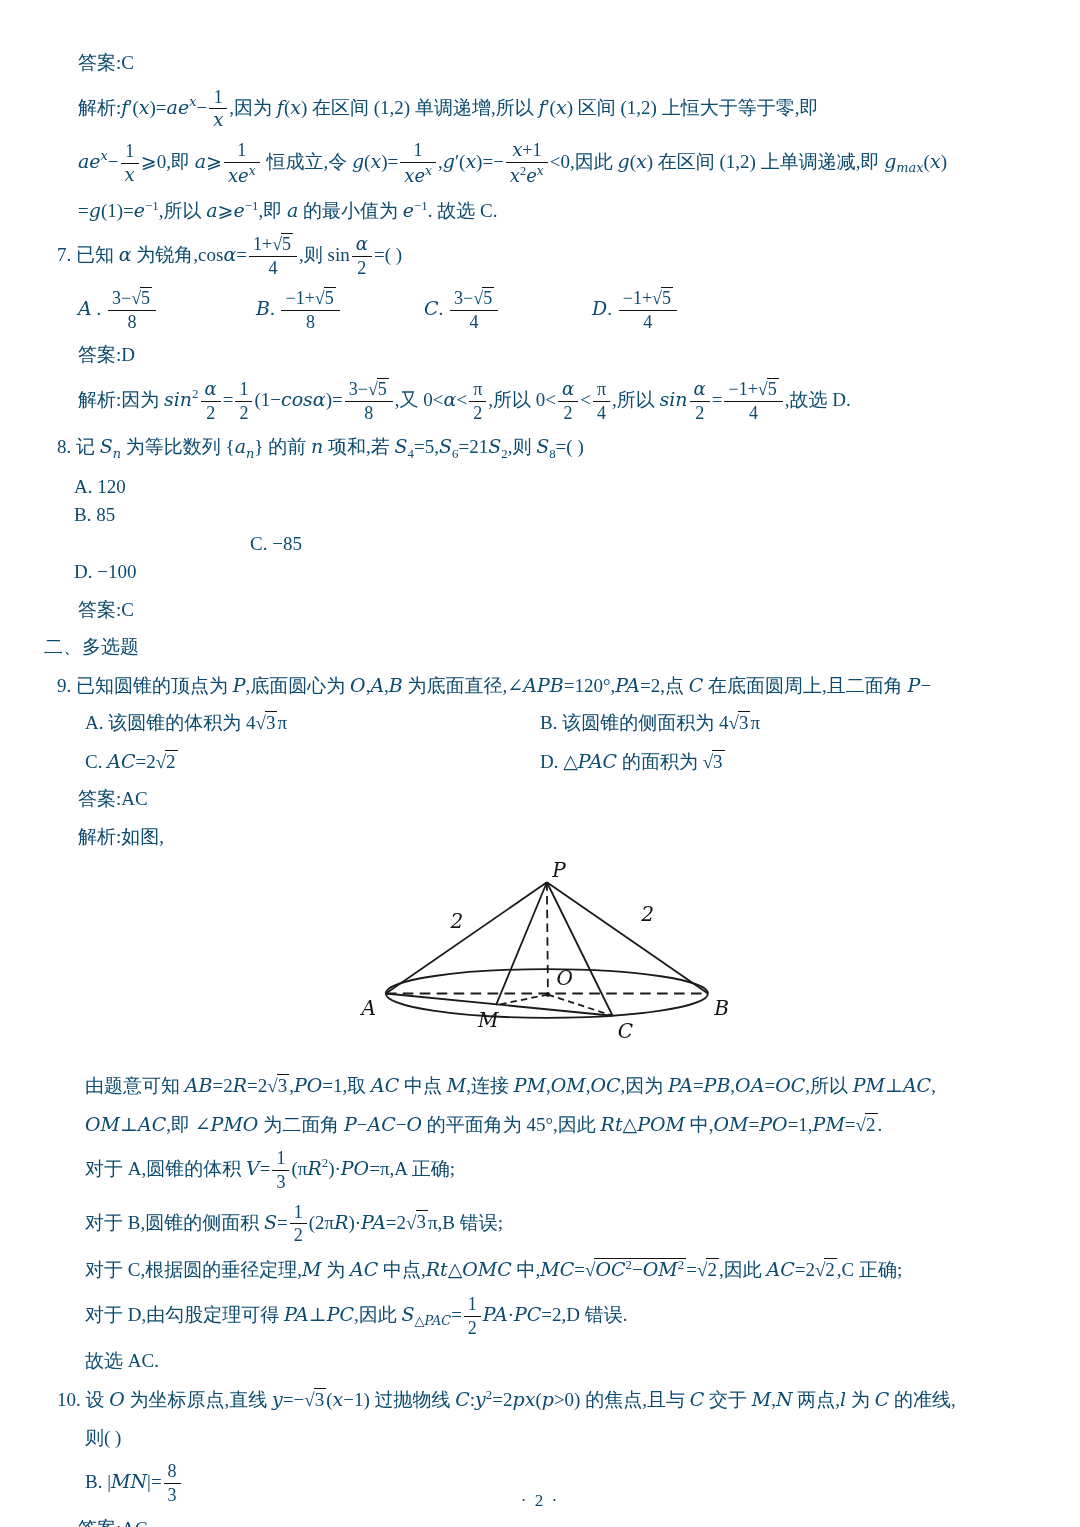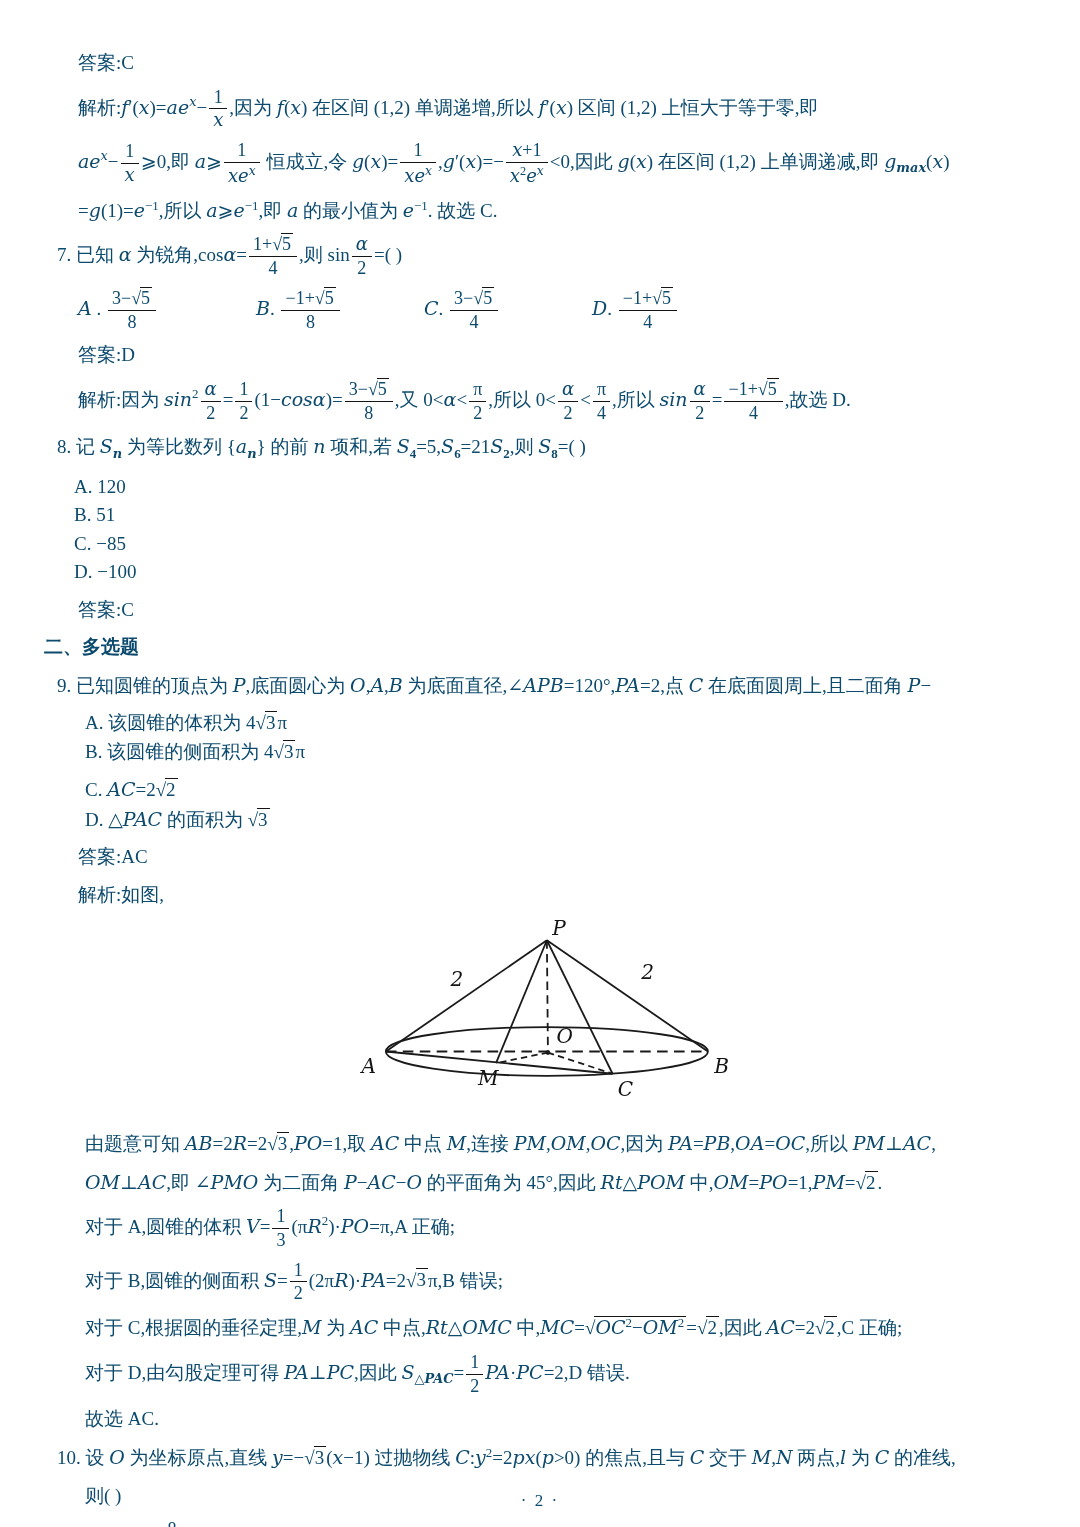--- a/index.html
+++ b/index.html
@@ -13,45 +13,45 @@
     font-size:19px;
     box-sizing:border-box;
     padding:40px 36px 60px 44px;
     overflow:hidden;
   }
   .ln{margin:9px 0;line-height:1.5;white-space:nowrap;}
   .pl0{padding-left:0;}
   .pl13{padding-left:13px;}
   .pl34{padding-left:34px;}
   .pl41{padding-left:41px;}
-  .heading{font-weight:700;font-family:"Liberation Sans","DejaVu Sans",sans-serif;}
+  .heading{font-weight:400;font-family:"Liberation Sans","DejaVu Sans",sans-serif;}
   .mi{font-style:italic;font-family:"DejaVu Serif","Liberation Serif",serif;}
   sup{font-size:68%;}
-  sub{font-size:68%;font-weight:bold;}
+  sub{font-size:68%;}
   .frac{
     display:inline-flex;flex-direction:column;
     text-align:center;vertical-align:middle;
     margin:0 2px;line-height:1.15;font-size:0.95em;
   }
   .frac .num{border-bottom:1.4px solid #141414;padding:0 4px 1px;}
   .frac .den{padding:1px 4px 0;}
   .sqrt{white-space:nowrap;}
   .sqrt .radix{letter-spacing:-1px;}
   .sqrt .rad{border-top:1.4px solid #141414;padding:0 2px 0 1px;}
   .optrow{display:flex;align-items:flex-start;}
   .optrow .oc{flex:0 0 auto;}
   .r7{padding-left:34px;}
   .r7 .oc1{width:178px;}
   .r7 .oc2{width:168px;}
   .r7 .oc3{width:168px;}
   .r8{padding-left:30px;flex-direction:column;}
   .r8 .oc1{width:372px;}
   .r8 .oc2{width:258px;}
-  .r8 .oc3{width:228px;}
-  .r2{padding-left:41px;flex-direction:column;}
+  .r8 .oc3{width:228px;text-align:right;}
+  .r2{padding-left:41px;}
   .r2 .oc1{width:455px;}
   .figwrap{text-align:center;margin:4px 0 10px 10px;}
   .figwrap svg{display:inline-block;}
   .flabel{font-family:"DejaVu Serif","Liberation Serif",serif;font-style:italic;font-size:19px;fill:#141414;}
   .footer{
     position:absolute;left:0;bottom:16px;width:100%;
     text-align:center;font-size:17px;letter-spacing:2px;
   }
 </style>
 </head>
@@ -125,21 +125,21 @@
         </span>,所以 <span class="mi">sin</span><span class="frac">
           <span class="num"><span class="mi">α</span></span>
           <span class="den">2</span>
         </span>=<span class="frac">
           <span class="num">−1+<span class="sqrt"><span class="radix">√</span><span class="rad">5</span></span></span>
           <span class="den">4</span>
         </span>,故选 D.</div>
       <div class="ln pl13">8. 记 <span class="mi">S</span><sub><span class="mi">n</span></sub> 为等比数列 {<span class="mi">a</span><sub><span class="mi">n</span></sub>} 的前 <span class="mi">n</span> 项和,若 <span class="mi">S</span><sub>4</sub>=5,<span class="mi">S</span><sub>6</sub>=21<span class="mi">S</span><sub>2</sub>,则 <span class="mi">S</span><sub>8</sub>=(      )</div>
       <div class="ln optrow r8">
         <span class="oc oc1">A. 120</span>
-        <span class="oc oc2">B. 51</span>
+        <span class="oc oc2">B. 85</span>
         <span class="oc oc3">C. −85</span>
         <span class="oc oc4">D. −100</span>
       </div>
       <div class="ln pl34">答案:C</div>
       <div class="ln pl0 heading">二、多选题</div>
       <div class="ln pl13">9. 已知圆锥的顶点为 <span class="mi">P</span>,底面圆心为 <span class="mi">O</span>,<span class="mi">A</span>,<span class="mi">B</span> 为底面直径,∠<span class="mi">APB</span>=120°,<span class="mi">PA</span>=2,点 <span class="mi">C</span> 在底面圆周上,且二面角 <span class="mi">P</span>−</div>
       <div class="ln optrow r2">
         <span class="oc oc1">A. 该圆锥的体积为 4<span class="sqrt"><span class="radix">√</span><span class="rad">3</span></span>π</span>
         <span class="oc oc2">B. 该圆锥的侧面积为 4<span class="sqrt"><span class="radix">√</span><span class="rad">3</span></span>π</span>
       </div>

